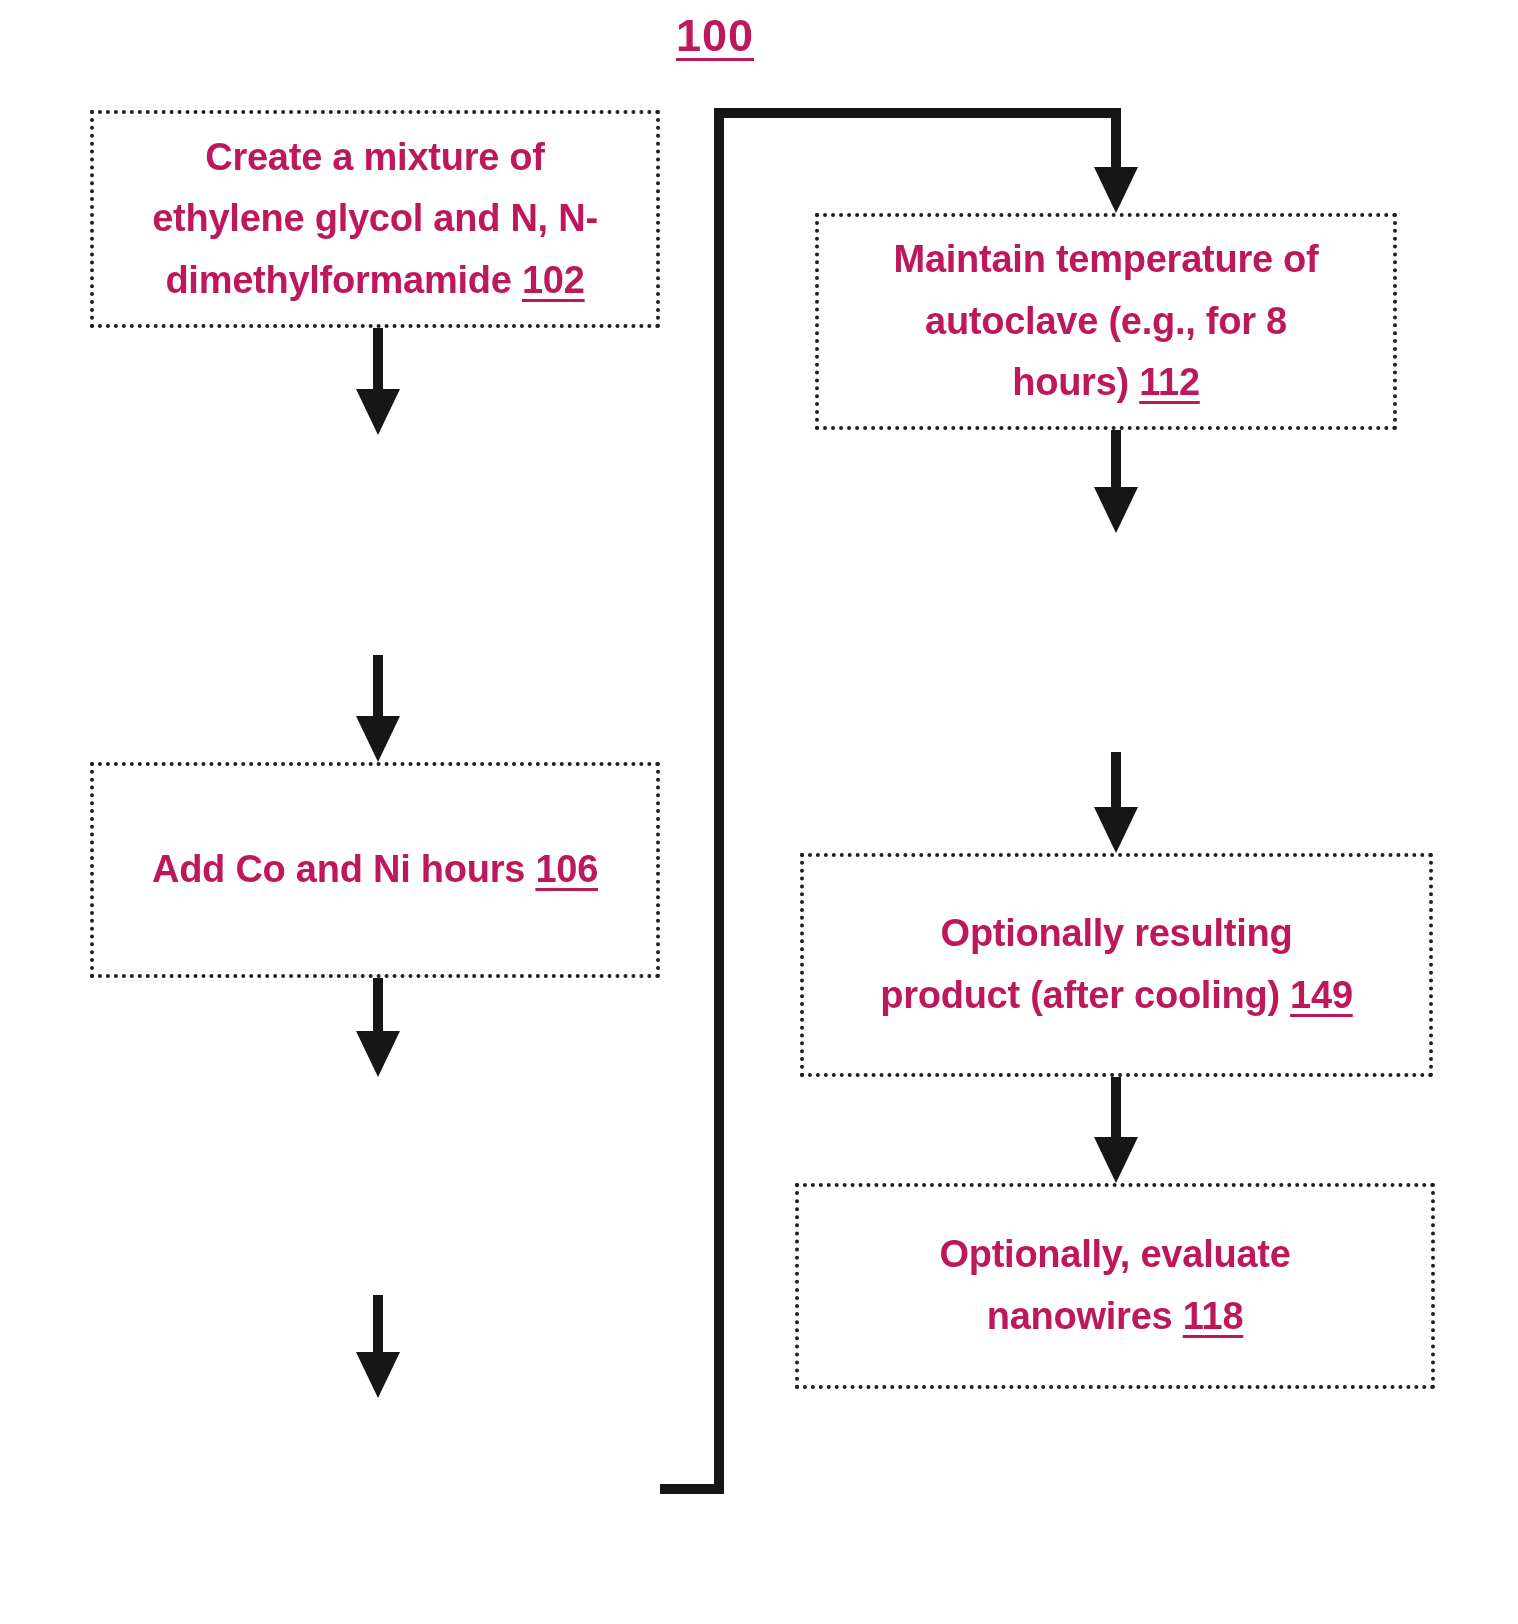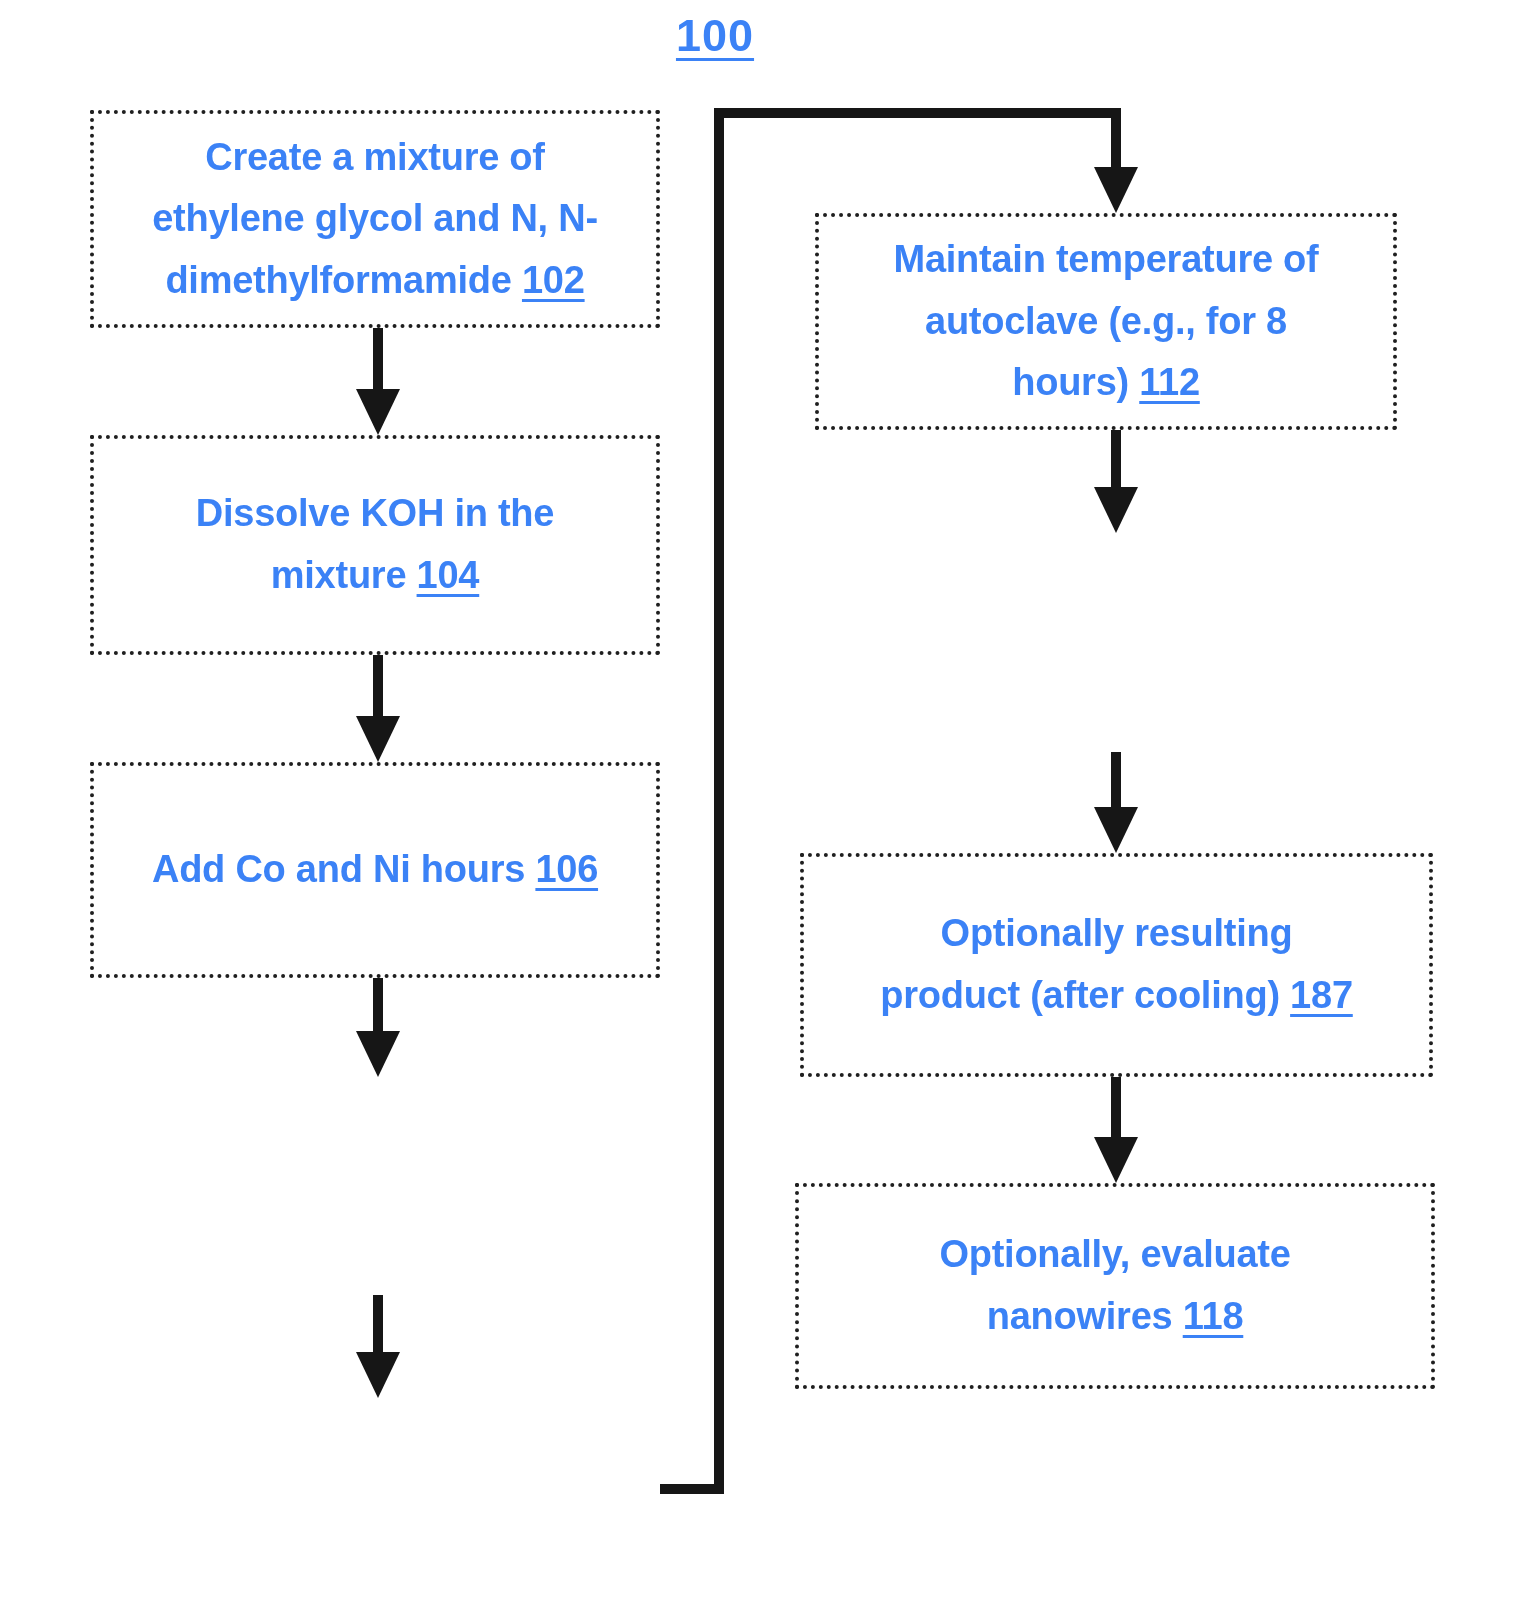--- a/index.html
+++ b/index.html
@@ -4,21 +4,21 @@
 <style>
   * { box-sizing: border-box; }
   html, body { margin: 0; padding: 0; background: #ffffff; }
   #canvas {
     position: relative;
     width: 1518px;
     height: 1624px;
     background: #ffffff;
     font-family: "Liberation Sans", sans-serif;
     font-weight: 700;
-    color: #3b82f6;
+    color: #be185d;
     overflow: hidden;
   }
   .fig-label {
     position: absolute;
     left: 662px;
     top: 10px;
     width: 106px;
     text-align: center;
     font-size: 45px;
     letter-spacing: 1px;
@@ -96,36 +96,32 @@
 
 <div id="canvas">
 
   <div class="fig-label">100</div>
 
   <div class="box b102">
     <div class="label"><span>Create a mixture of
 ethylene glycol and N, N-
 dimethylformamide </span><span class="ref">102</span></div>
   </div>
-  <div class="box b104">
-    <div class="label"><span>Dissolve KOH in the
-mixture </span><span class="ref">104</span></div>
-  </div>
   <div class="box b106">
     <div class="label"><span>Add Co and Ni hours </span><span class="ref">106</span></div>
   </div>
 
   <div class="box b112">
     <div class="label"><span>Maintain temperature of
 autoclave (e.g., for 8
 hours) </span><span class="ref">112</span></div>
   </div>
   <div class="box b116">
     <div class="label"><span>Optionally resulting
-product (after cooling) </span><span class="ref">187</span></div>
+product (after cooling) </span><span class="ref">149</span></div>
   </div>
   <div class="box b118">
     <div class="label"><span>Optionally, evaluate
 nanowires </span><span class="ref">118</span></div>
   </div>
 
   <div class="shaft sA"></div>
   <div class="head hA"></div>
   <div class="shaft sB"></div>
   <div class="head hB"></div>

